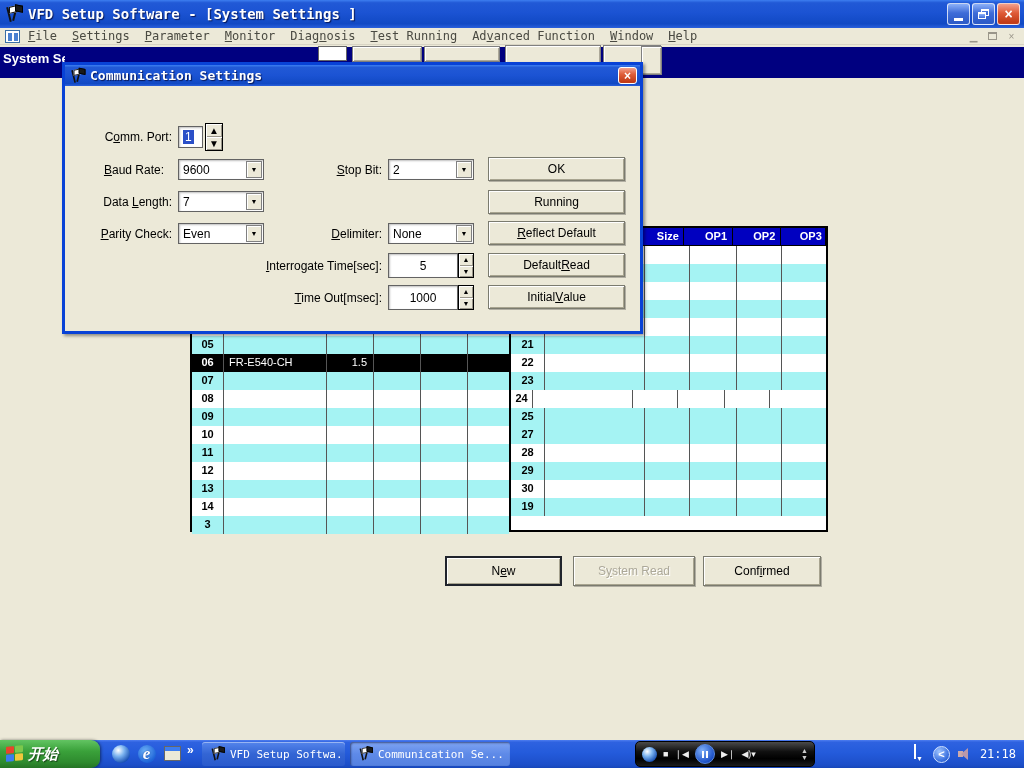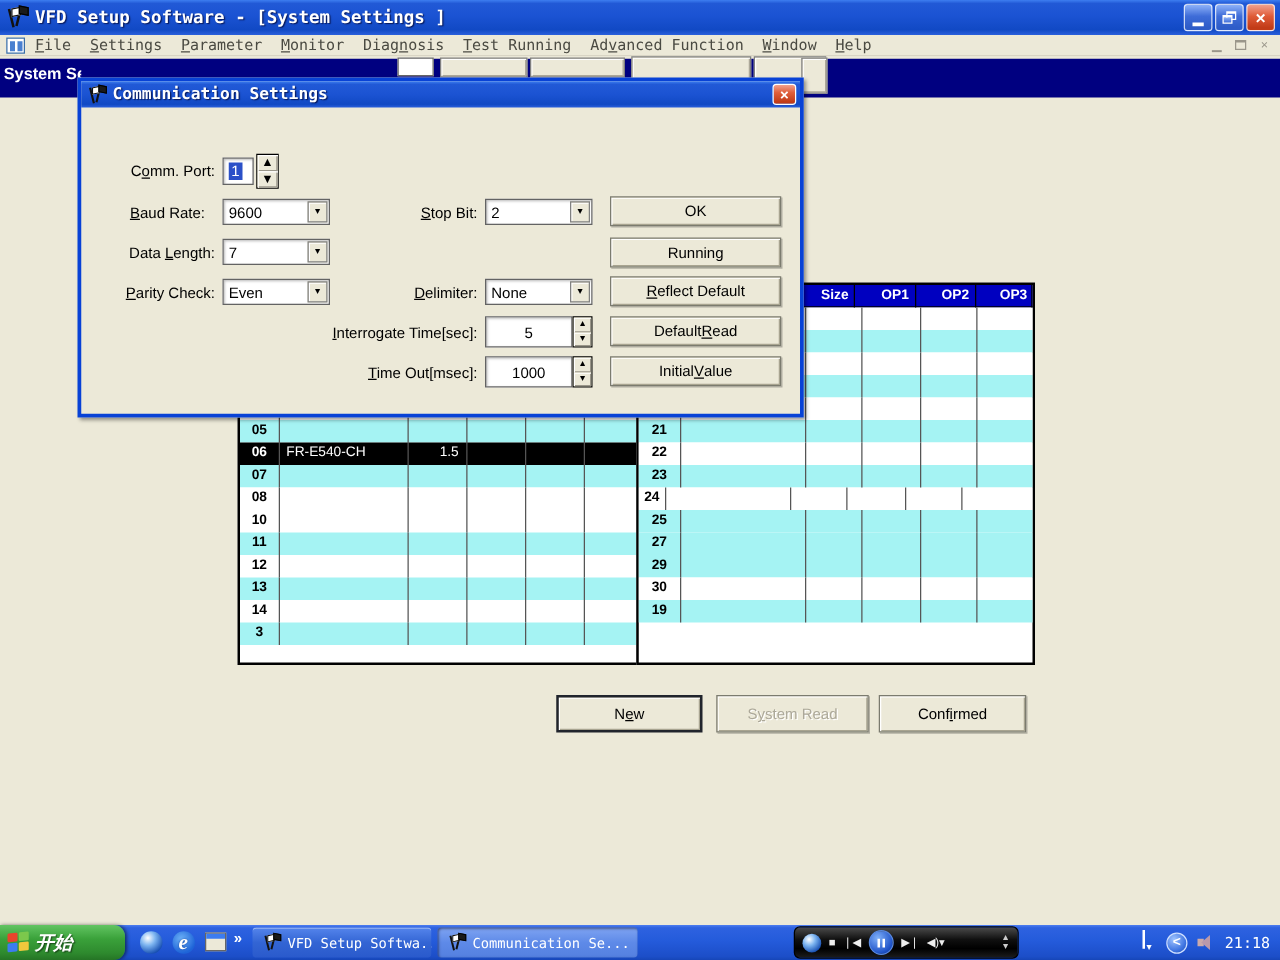--- a/index.html
+++ b/index.html
@@ -265,20 +265,28 @@
         <div class="td" style="width: 41px;"></div>
       </div>
       <div class="tr white">
         <div class="td no" style="width: 32px;">08</div>
         <div class="td name" style="width: 103px;"></div>
         <div class="td size" style="width: 47px;"></div>
         <div class="td" style="width: 47px;"></div>
         <div class="td" style="width: 47px;"></div>
         <div class="td" style="width: 41px;"></div>
       </div>
+      <div class="tr cyan">
+        <div class="td no" style="width: 32px;">09</div>
+        <div class="td name" style="width: 103px;"></div>
+        <div class="td size" style="width: 47px;"></div>
+        <div class="td" style="width: 47px;"></div>
+        <div class="td" style="width: 47px;"></div>
+        <div class="td" style="width: 41px;"></div>
+      </div>
       <div class="tr white">
         <div class="td no" style="width: 32px;">10</div>
         <div class="td name" style="width: 103px;"></div>
         <div class="td size" style="width: 47px;"></div>
         <div class="td" style="width: 47px;"></div>
         <div class="td" style="width: 47px;"></div>
         <div class="td" style="width: 41px;"></div>
       </div>
       <div class="tr cyan">
         <div class="td no" style="width: 32px;">11</div>
@@ -405,20 +413,28 @@
       <div class="tr cyan">
         <div class="td no" style="width: 34px;">25</div>
         <div class="td name" style="width: 100px;"></div>
         <div class="td size" style="width: 45px;"></div>
         <div class="td" style="width: 47px;"></div>
         <div class="td" style="width: 45px;"></div>
         <div class="td" style="width: 42px;"></div>
       </div>
       <div class="tr cyan">
         <div class="td no" style="width: 34px;">27</div>
+        <div class="td name" style="width: 100px;"></div>
+        <div class="td size" style="width: 45px;"></div>
+        <div class="td" style="width: 47px;"></div>
+        <div class="td" style="width: 45px;"></div>
+        <div class="td" style="width: 42px;"></div>
+      </div>
+      <div class="tr white">
+        <div class="td no" style="width: 34px;">28</div>
         <div class="td name" style="width: 100px;"></div>
         <div class="td size" style="width: 45px;"></div>
         <div class="td" style="width: 47px;"></div>
         <div class="td" style="width: 45px;"></div>
         <div class="td" style="width: 42px;"></div>
       </div>
       <div class="tr cyan">
         <div class="td no" style="width: 34px;">29</div>
         <div class="td name" style="width: 100px;"></div>
         <div class="td size" style="width: 45px;"></div>

